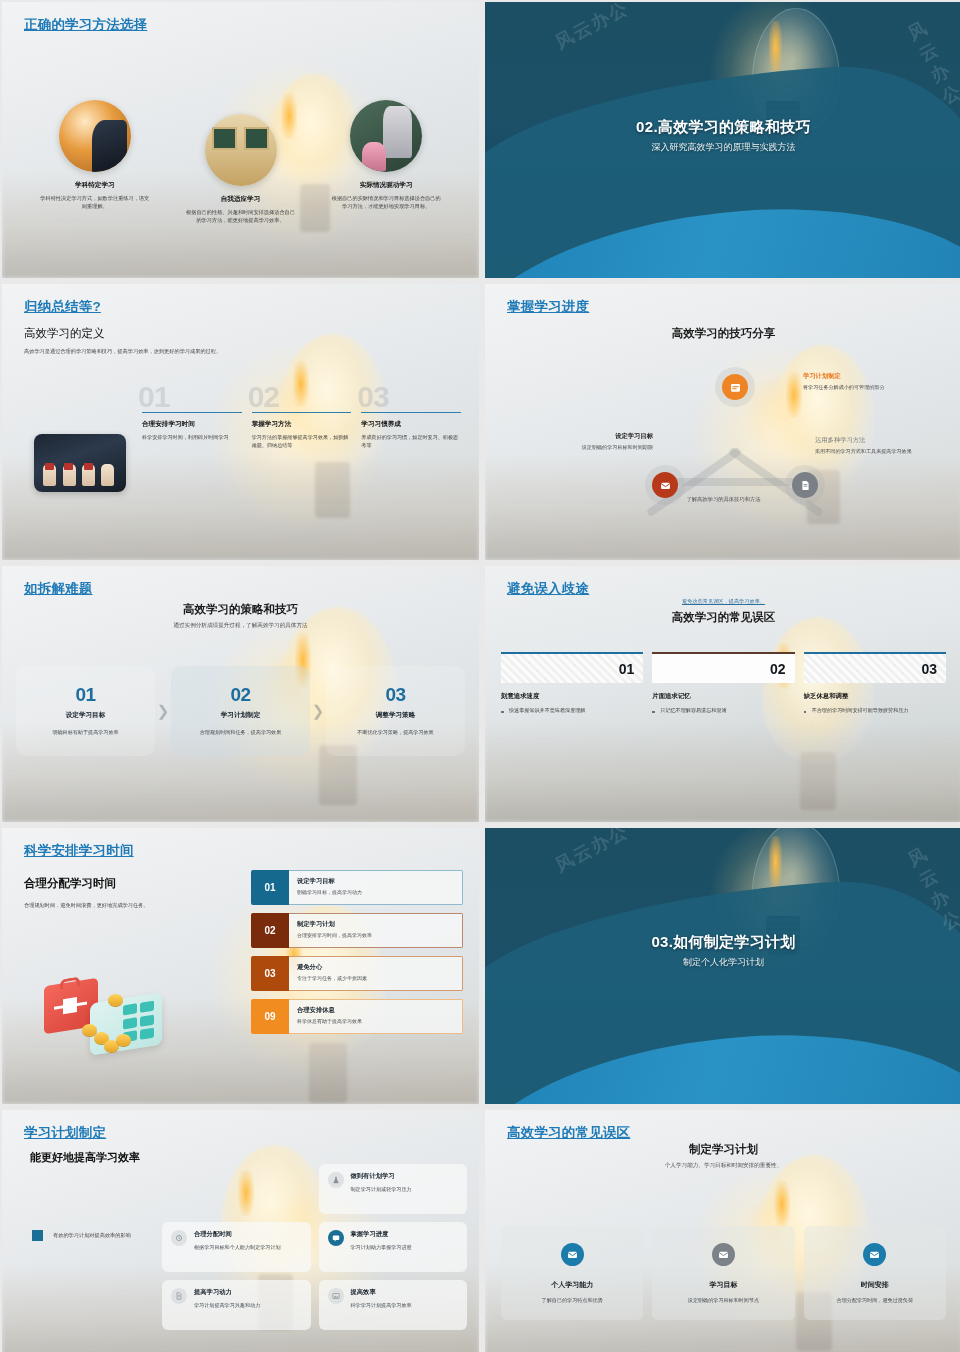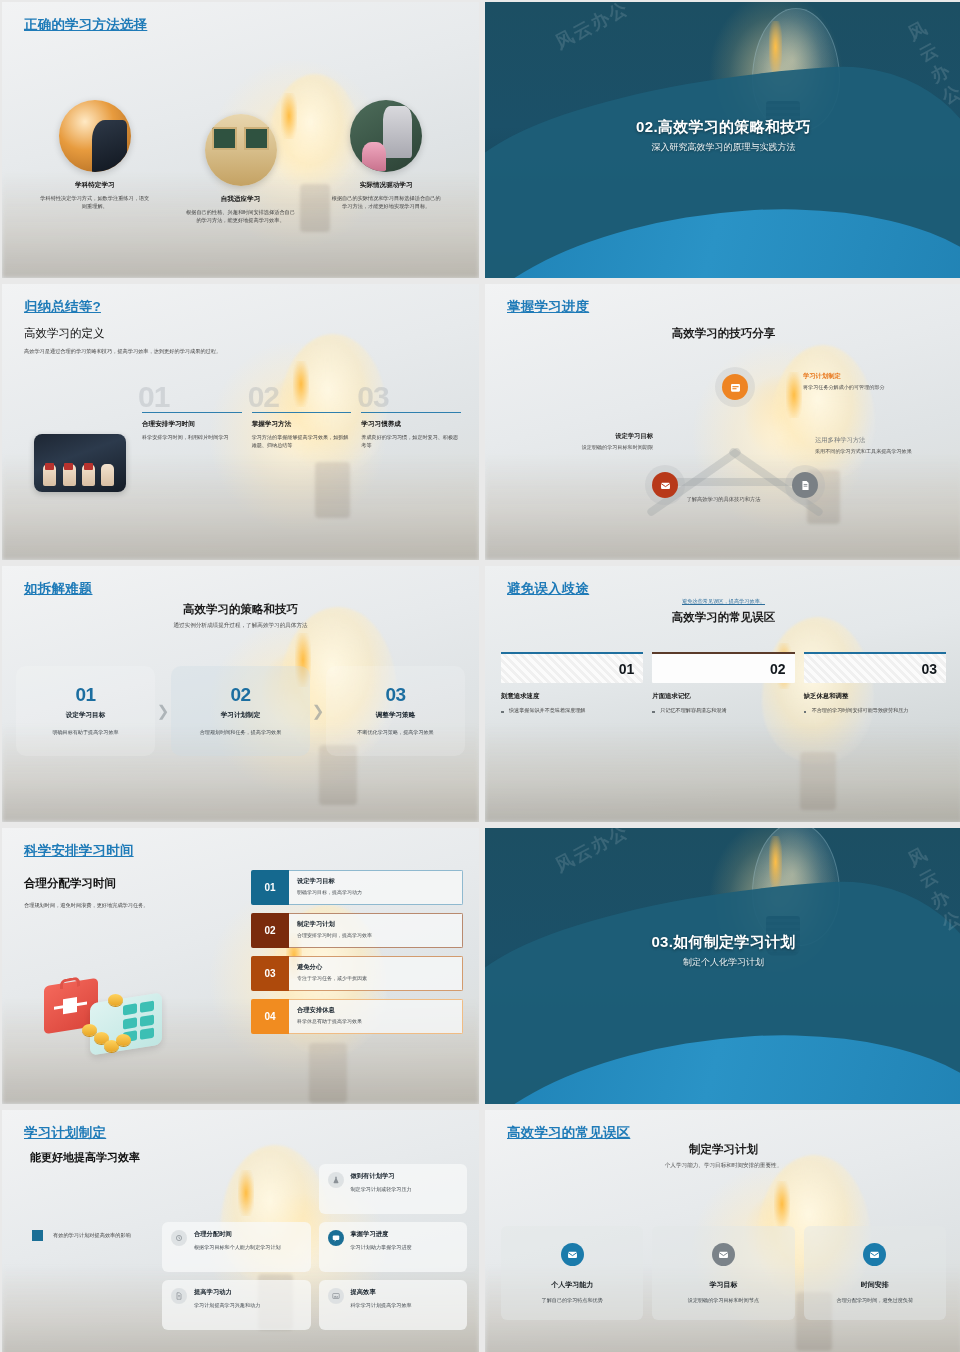--- a/index.html
+++ b/index.html
@@ -542,21 +542,21 @@
         </div>
       </div>
       <div class="s6-item">
         <div class="s6-n" style="background:#ae4a0c;">03</div>
         <div class="s6-b" style="border-color:#d39b6e;">
           <div class="s6-bt">避免分心</div>
           <div class="s6-bd">专注于学习任务，减少干扰因素</div>
         </div>
       </div>
       <div class="s6-item">
-        <div class="s6-n" style="background:#f18c20;">04</div>
+        <div class="s6-n" style="background:#f18c20;">09</div>
         <div class="s6-b" style="border-color:#f0bc84;">
           <div class="s6-bt">合理安排休息</div>
           <div class="s6-bd">科学休息有助于提高学习效果</div>
         </div>
       </div>
     </div>
   </div>
 
   <div class="slide">
     <div class="bg-dark"></div>

